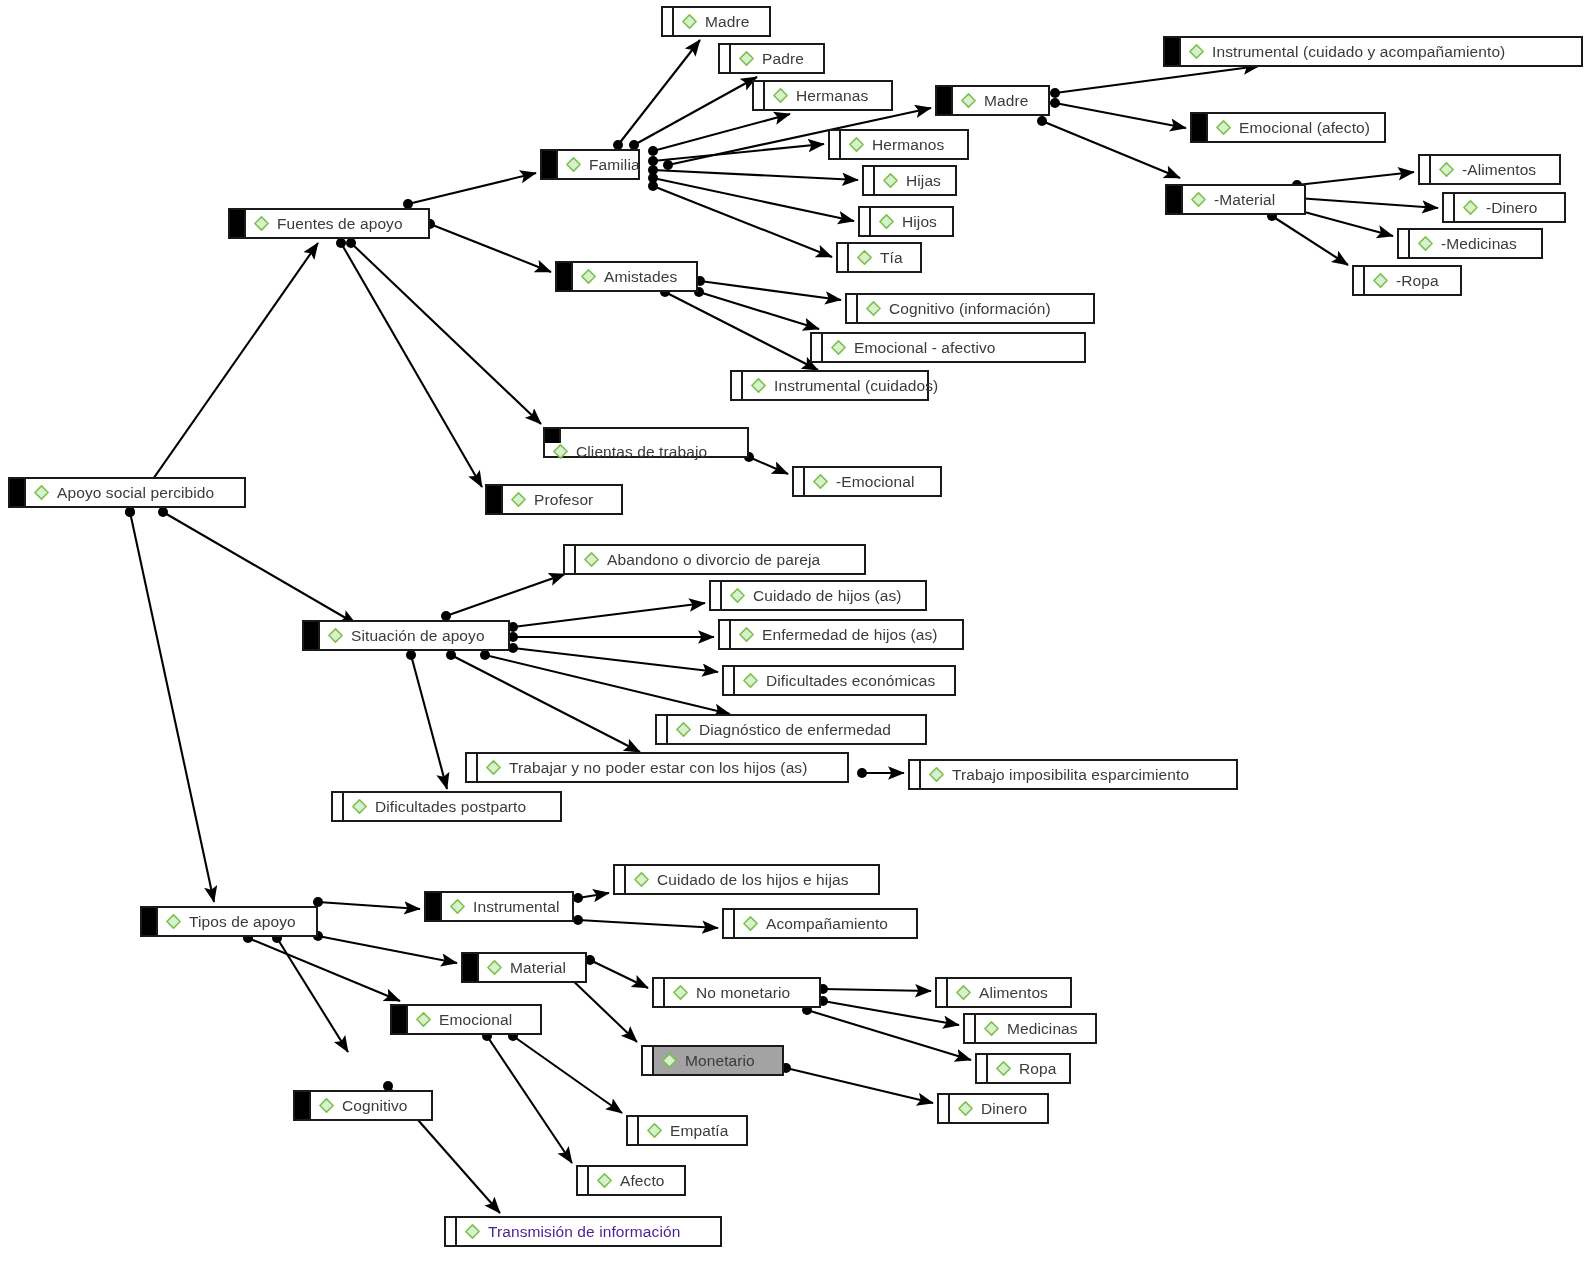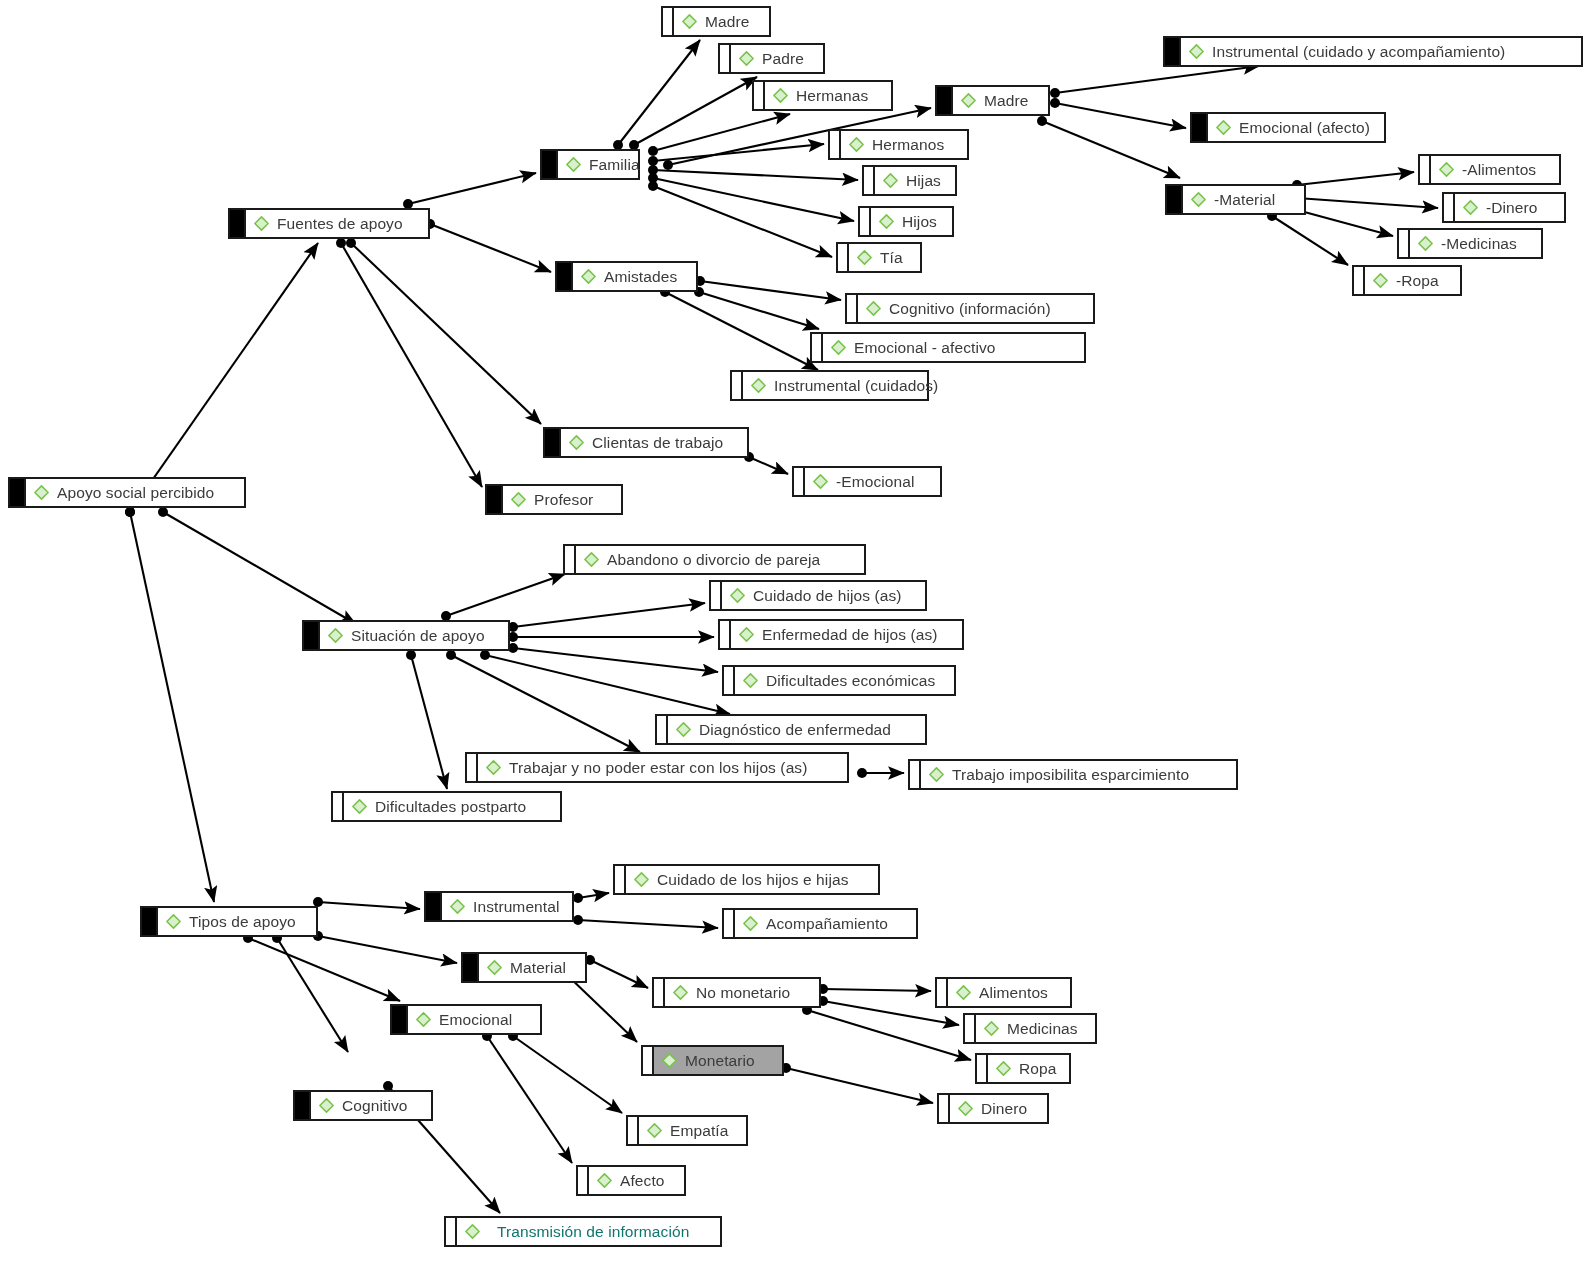--- a/index.html
+++ b/index.html
@@ -469,21 +469,21 @@
       </div>
       <div class="node leaf" style="left: 730px; top: 370px; width: 199px; border-color: rgb(26, 26, 26); background: rgb(255, 255, 255);">
         <div class="bar"></div>
         <div class="body">
           <svg class="dia" viewBox="0 0 20 20">
             <path d="M10 2.2 L17.8 10 L10 17.8 L2.2 10 Z" fill="#d9f0cf" stroke="#7ac24a" stroke-width="1.8" stroke-linejoin="round"></path>
           </svg>
           <span class="lbl" style="color: rgb(59, 59, 59);">Instrumental (cuidados)</span>
         </div>
       </div>
-      <div class="node parent" style="left: 543px; top: 427px; width: 206px; border-color: rgb(26, 26, 26); background: rgb(255, 255, 255);">
+      <div class="node parent" style="left: 543px; top: 427px; width: 206px; border-color: rgb(26, 26, 26); background: rgb(255, 255, 255); flex-direction: column;">
         <div class="bar" style="background: rgb(0, 0, 0);"></div>
         <div class="body">
           <svg class="dia" viewBox="0 0 20 20">
             <path d="M10 2.2 L17.8 10 L10 17.8 L2.2 10 Z" fill="#d9f0cf" stroke="#7ac24a" stroke-width="1.8" stroke-linejoin="round"></path>
           </svg>
           <span class="lbl" style="color: rgb(59, 59, 59);">Clientas de trabajo</span>
         </div>
       </div>
       <div class="node leaf" style="left: 792px; top: 466px; width: 150px; border-color: rgb(26, 26, 26); background: rgb(255, 255, 255);">
         <div class="bar"></div>
@@ -718,17 +718,17 @@
           </svg>
           <span class="lbl" style="color: rgb(59, 59, 59);">Afecto</span>
         </div>
       </div>
       <div class="node leaf" style="left: 444px; top: 1216px; width: 278px; border-color: rgb(26, 26, 26); background: rgb(255, 255, 255);">
         <div class="bar"></div>
         <div class="body">
           <svg class="dia" viewBox="0 0 20 20">
             <path d="M10 2.2 L17.8 10 L10 17.8 L2.2 10 Z" fill="#d9f0cf" stroke="#7ac24a" stroke-width="1.8" stroke-linejoin="round"></path>
           </svg>
-          <span class="lbl" style="color: #0f766e; margin-left: 9px;">Transmisión de información</span>
+          <span class="lbl" style="color: #4c1d95;">Transmisión de información</span>
         </div>
       </div>
     </div>
 </div>
 
 </body></html>

